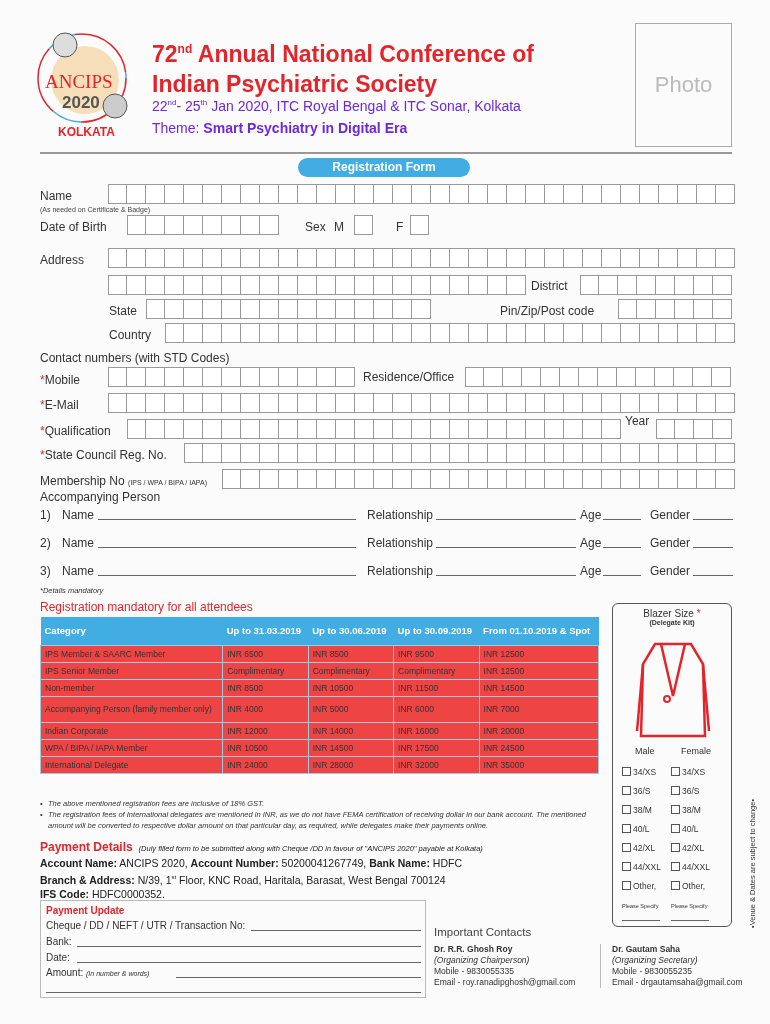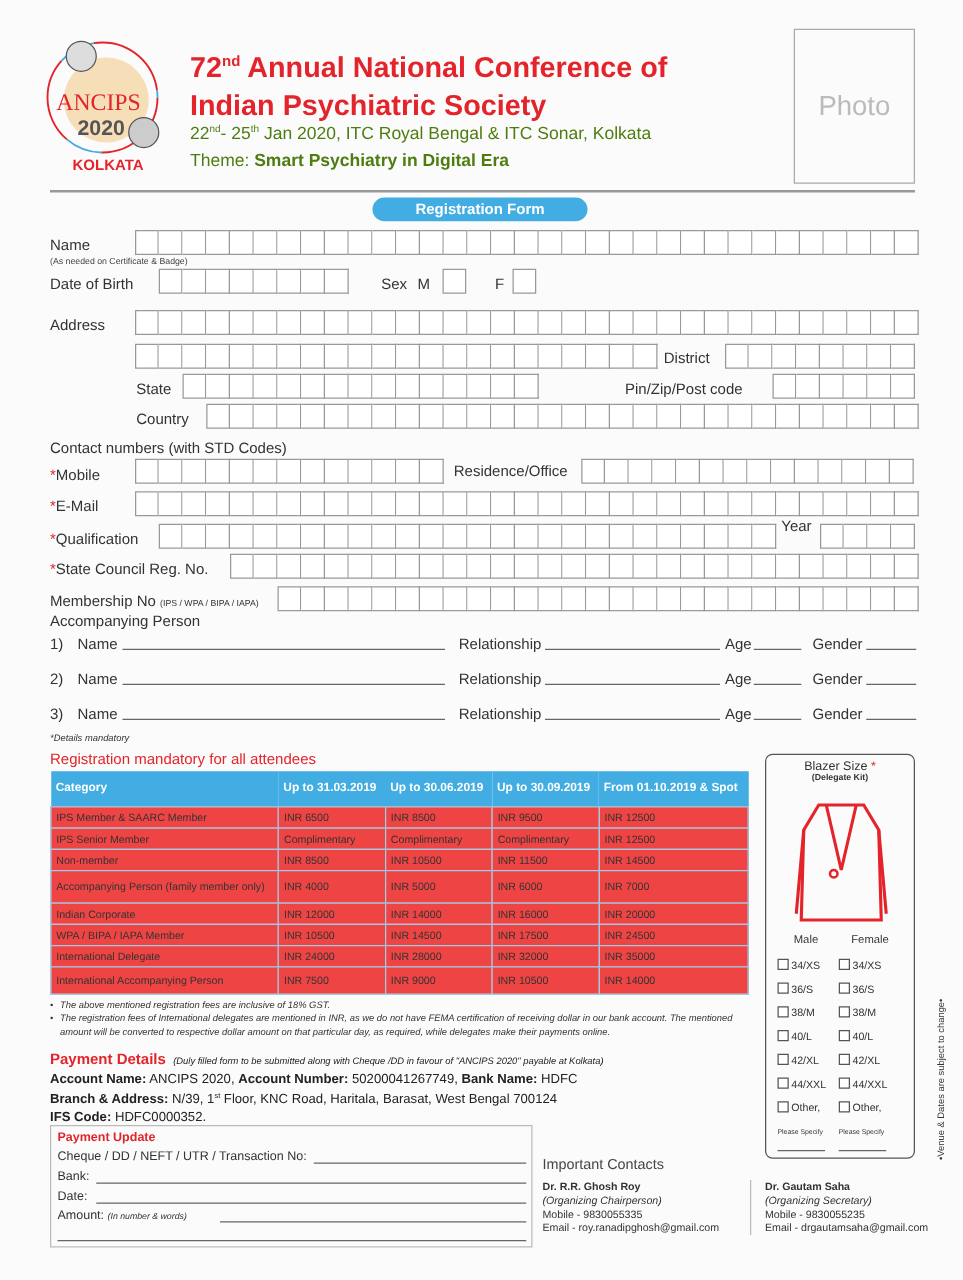--- a/index.html
+++ b/index.html
@@ -2,23 +2,23 @@
 <html><head>
 <meta charset="utf-8">
 <style>
   * { box-sizing: border-box; margin: 0; padding: 0; }
   body { width: 770px; height: 1024px; background: #fbfbfb; font-family: "Liberation Sans", sans-serif; color: #333; position: relative; overflow: hidden; }
   .abs { position: absolute; }
   .red { color: #e3242b; }
   .logo { left: 30px; top: 28px; width: 105px; height: 115px; }
   .title { left: 152px; top: 34px; font-size: 23px; font-weight: bold; color: #e3242b; line-height: 30px; }
   .title sup { font-size: 12px; }
-  .subtitle { left: 152px; top: 98px; font-size: 14px; color: #4d7c0f; }
+  .subtitle { left: 152px; top: 98px; font-size: 14px; color: #6d28d9; }
   .subtitle sup { font-size: 8px; }
-  .theme { left: 152px; top: 120px; font-size: 14px; color: #4d7c0f; }
+  .theme { left: 152px; top: 120px; font-size: 14px; color: #6d28d9; }
   .photo { left: 635px; top: 23px; width: 97px; height: 124px; border: 1px solid #aaa; display: flex; align-items: center; justify-content: center; font-size: 22px; color: #bbb; }
   .hr { left: 40px; top: 152px; width: 692px; height: 2px; background: #999; }
   .reg-pill { left: 298px; top: 158px; width: 172px; height: 19px; border-radius: 10px; background: #41ade2; color: #fff; font-size: 12px; font-weight: bold; text-align: center; line-height: 19px; }
   .lbl { font-size: 12px; color: #333; }
   .small { font-size: 7px; color: #444; }
   .boxes { display: flex; height: 20px; }
   .boxes span { width: 19px; height: 20px; border: 1px solid #999; border-left: none; background: #fff; }
   .boxes span:first-child { border-left: 1px solid #999; }
   .line { border-bottom: 1px solid #666; height: 1px; }
   table.fees { position: absolute; left: 40px; top: 617px; width: 559px; border-collapse: collapse; font-size: 8.5px; }
@@ -511,27 +511,20 @@
         <td>INR 17500</td>
         <td>INR 24500</td>
       </tr>
       <tr>
         <td>International Delegate</td>
         <td>INR 24000</td>
         <td>INR 28000</td>
         <td>INR 32000</td>
         <td>INR 35000</td>
       </tr>
-      <tr>
-        <td style="height:22px">International Accompanying Person</td>
-        <td style="height:22px">INR 7500</td>
-        <td style="height:22px">INR 9000</td>
-        <td style="height:22px">INR 10500</td>
-        <td style="height:22px">INR 14000</td>
-      </tr>
     </tbody>
 </table>
 
 <ul class="abs notes">
   <li>The above mentioned registration fees are inclusive of 18% GST.</li>
   <li>The registration fees of International delegates are mentioned in INR, as we do not have FEMA certification of receiving dollar in our bank account. The mentioned amount will be converted to respective dollar amount on that particular day, as required, while delegates make their payments online.</li>
 </ul>
 
 <div class="abs pay">
   <div><b class="red" style="font-size:12px">Payment Details</b> &nbsp;<i style="font-size:7.5px">(Duly filled form to be submitted along with Cheque /DD in favour of "ANCIPS 2020" payable at Kolkata)</i></div>

